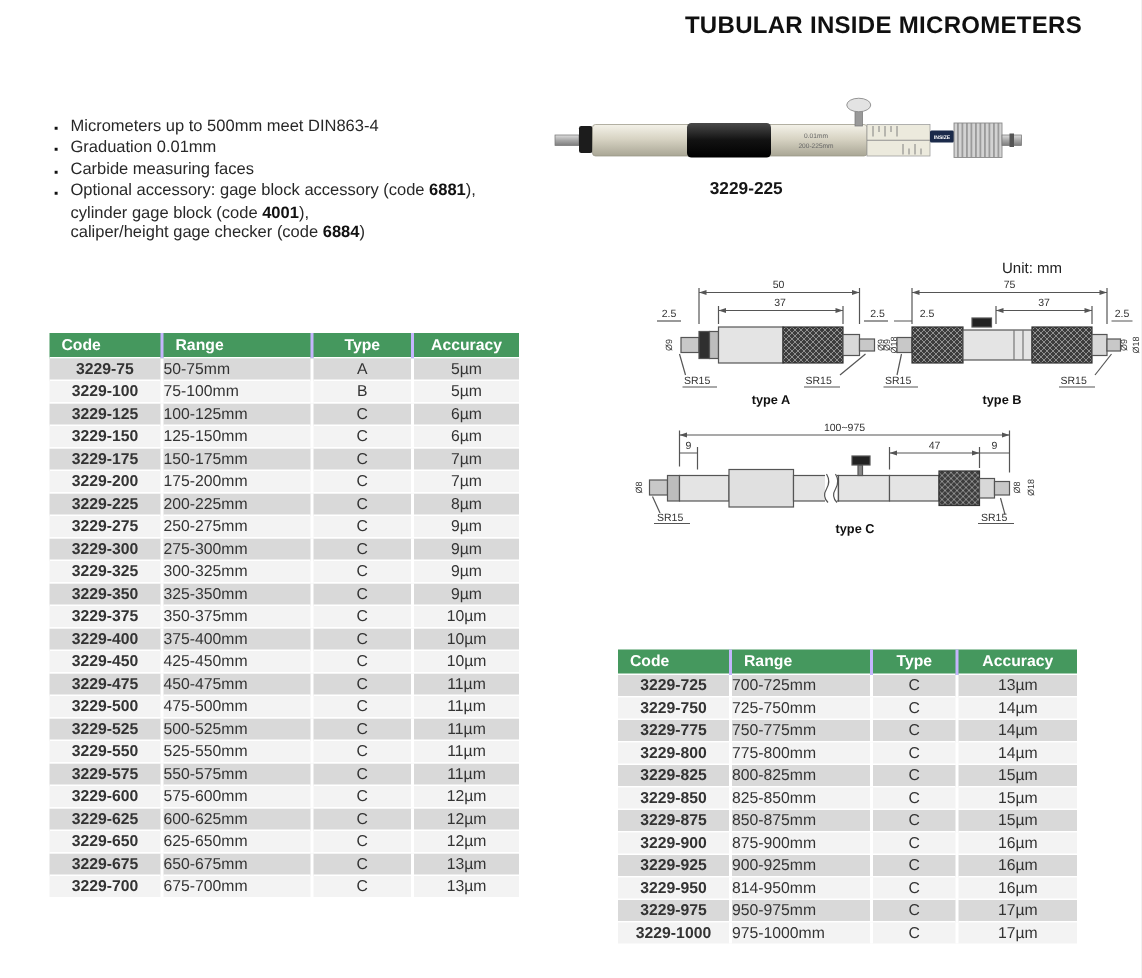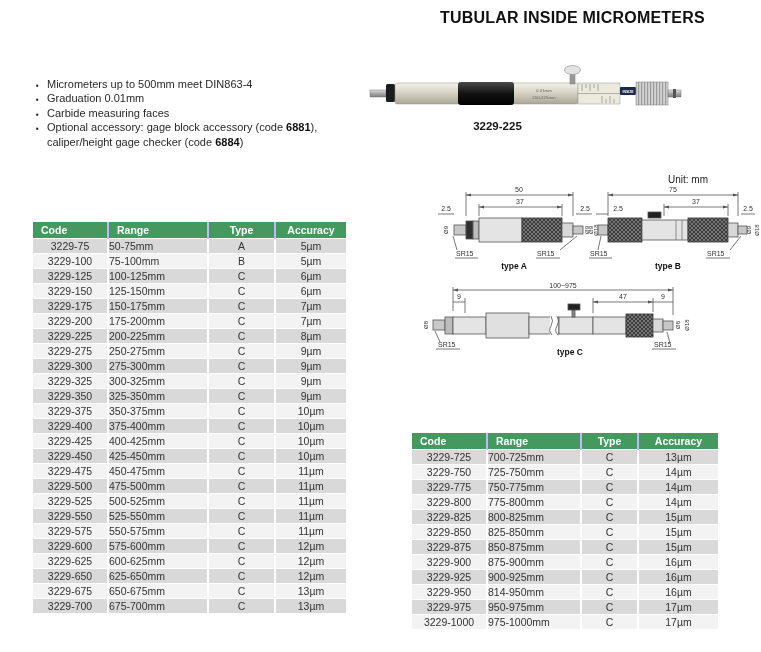--- a/index.html
+++ b/index.html
@@ -1,19 +1,19 @@
 <!DOCTYPE html>
 <html><head>
 <meta charset="utf-8">
 <style>
   html,body{margin:0;padding:0;background:#e8e8e8;}
   .page{position:relative;width:761px;height:652px;background:#ffffff;overflow:hidden;
         font-family:"Liberation Sans","DejaVu Sans",sans-serif;color:#2b2b2b;}
   
-  .page-title{position:absolute;left:440px;top:9px;width:298px;margin:0;text-align:left;
+  .page-title{position:absolute;left:440px;top:9px;width:298px;margin:0;text-align:center;
               font-size:16px;font-weight:bold;color:#101010;letter-spacing:.2px;}
   
   .features{position:absolute;left:36px;top:78px;width:390px;font-size:11px;line-height:13.4px;color:#282828;}
   .feat-line{display:flex;}
   .feat-marker{width:11px;flex:none;font-size:8px;padding-top:1px;color:#111;}
   .feat-text b{font-weight:bold;color:#111;}
   
   .product-photo{position:absolute;left:368px;top:58px;width:315px;height:62px;}
   .product-code-label{position:absolute;left:430px;top:120px;width:135px;text-align:center;
                       font-size:11.5px;font-weight:bold;color:#161616;}
@@ -33,21 +33,21 @@
   table.spec-right{left:412px;top:433px;width:306px;}
   table.spec th{background:#45985e;color:#ffffff;font-size:10.5px;font-weight:bold;
                 height:16px;line-height:16px;padding:0;border-right:2px solid #c4b5fd;}
   table.spec th:last-child{border-right:none;}
   table.spec th.h-left{text-align:left;padding-left:8px;}
   table.spec td{font-size:10.5px;height:14px;line-height:14px;padding:0;color:#333;
                 border-right:2px solid #fff;border-top:1px solid #fff;}
   table.spec td:last-child{border-right:none;}
   table.spec tbody tr:nth-of-type(odd){background:#d9d9d9;}
   table.spec tbody tr:nth-of-type(even){background:#f3f3f3;}
-  td.c-code{font-weight:normal;text-align:center;color:#1d1d1d;}
+  td.c-code{font-weight:bold;text-align:center;color:#1d1d1d;}
   td.c-range{text-align:left;padding-left:8px;}
   td.c-type{text-align:center;}
   td.c-acc{text-align:center;}
 </style>
 </head>
 <body>
 
 <div class="page">
 
   <h1 class="page-title">TUBULAR INSIDE MICROMETERS</h1>
@@ -67,20 +67,24 @@
       <div class="feat-line">
         <span class="feat-marker">▪</span>
         <span class="feat-text"><span>Carbide measuring faces</span><b></b><span></span></span>
       </div>
 
       <div class="feat-line">
         <span class="feat-marker">▪</span>
         <span class="feat-text"><span>Optional accessory: gage block accessory (code </span><b>6881</b><span>),</span></span>
       </div>
 
+      <div class="feat-line">
+        <span class="feat-marker"></span>
+        <span class="feat-text"><span>cylinder gage block (code </span><b>4001</b><span>),</span></span>
+      </div>
 
       <div class="feat-line">
         <span class="feat-marker"></span>
         <span class="feat-text"><span>caliper/height gage checker (code </span><b>6884</b><span>)</span></span>
       </div>
     </div>
 
   <svg class="product-photo" viewBox="0 0 315 62">
     <defs>
       <linearGradient id="tg" x1="0" y1="0" x2="0" y2="1">
@@ -404,26 +408,20 @@
           <td class="c-acc">10µm</td>
         </tr>
 
         <tr>
           <td class="c-code">3229-400</td>
           <td class="c-range">375-400mm</td>
           <td class="c-type">C</td>
           <td class="c-acc">10µm</td>
         </tr>
 
-        <tr>
-          <td class="c-code">3229-425</td>
-          <td class="c-range">400-425mm</td>
-          <td class="c-type">C</td>
-          <td class="c-acc">10µm</td>
-        </tr>
 
         <tr>
           <td class="c-code">3229-450</td>
           <td class="c-range">425-450mm</td>
           <td class="c-type">C</td>
           <td class="c-acc">10µm</td>
         </tr>
 
         <tr>
           <td class="c-code">3229-475</td>

